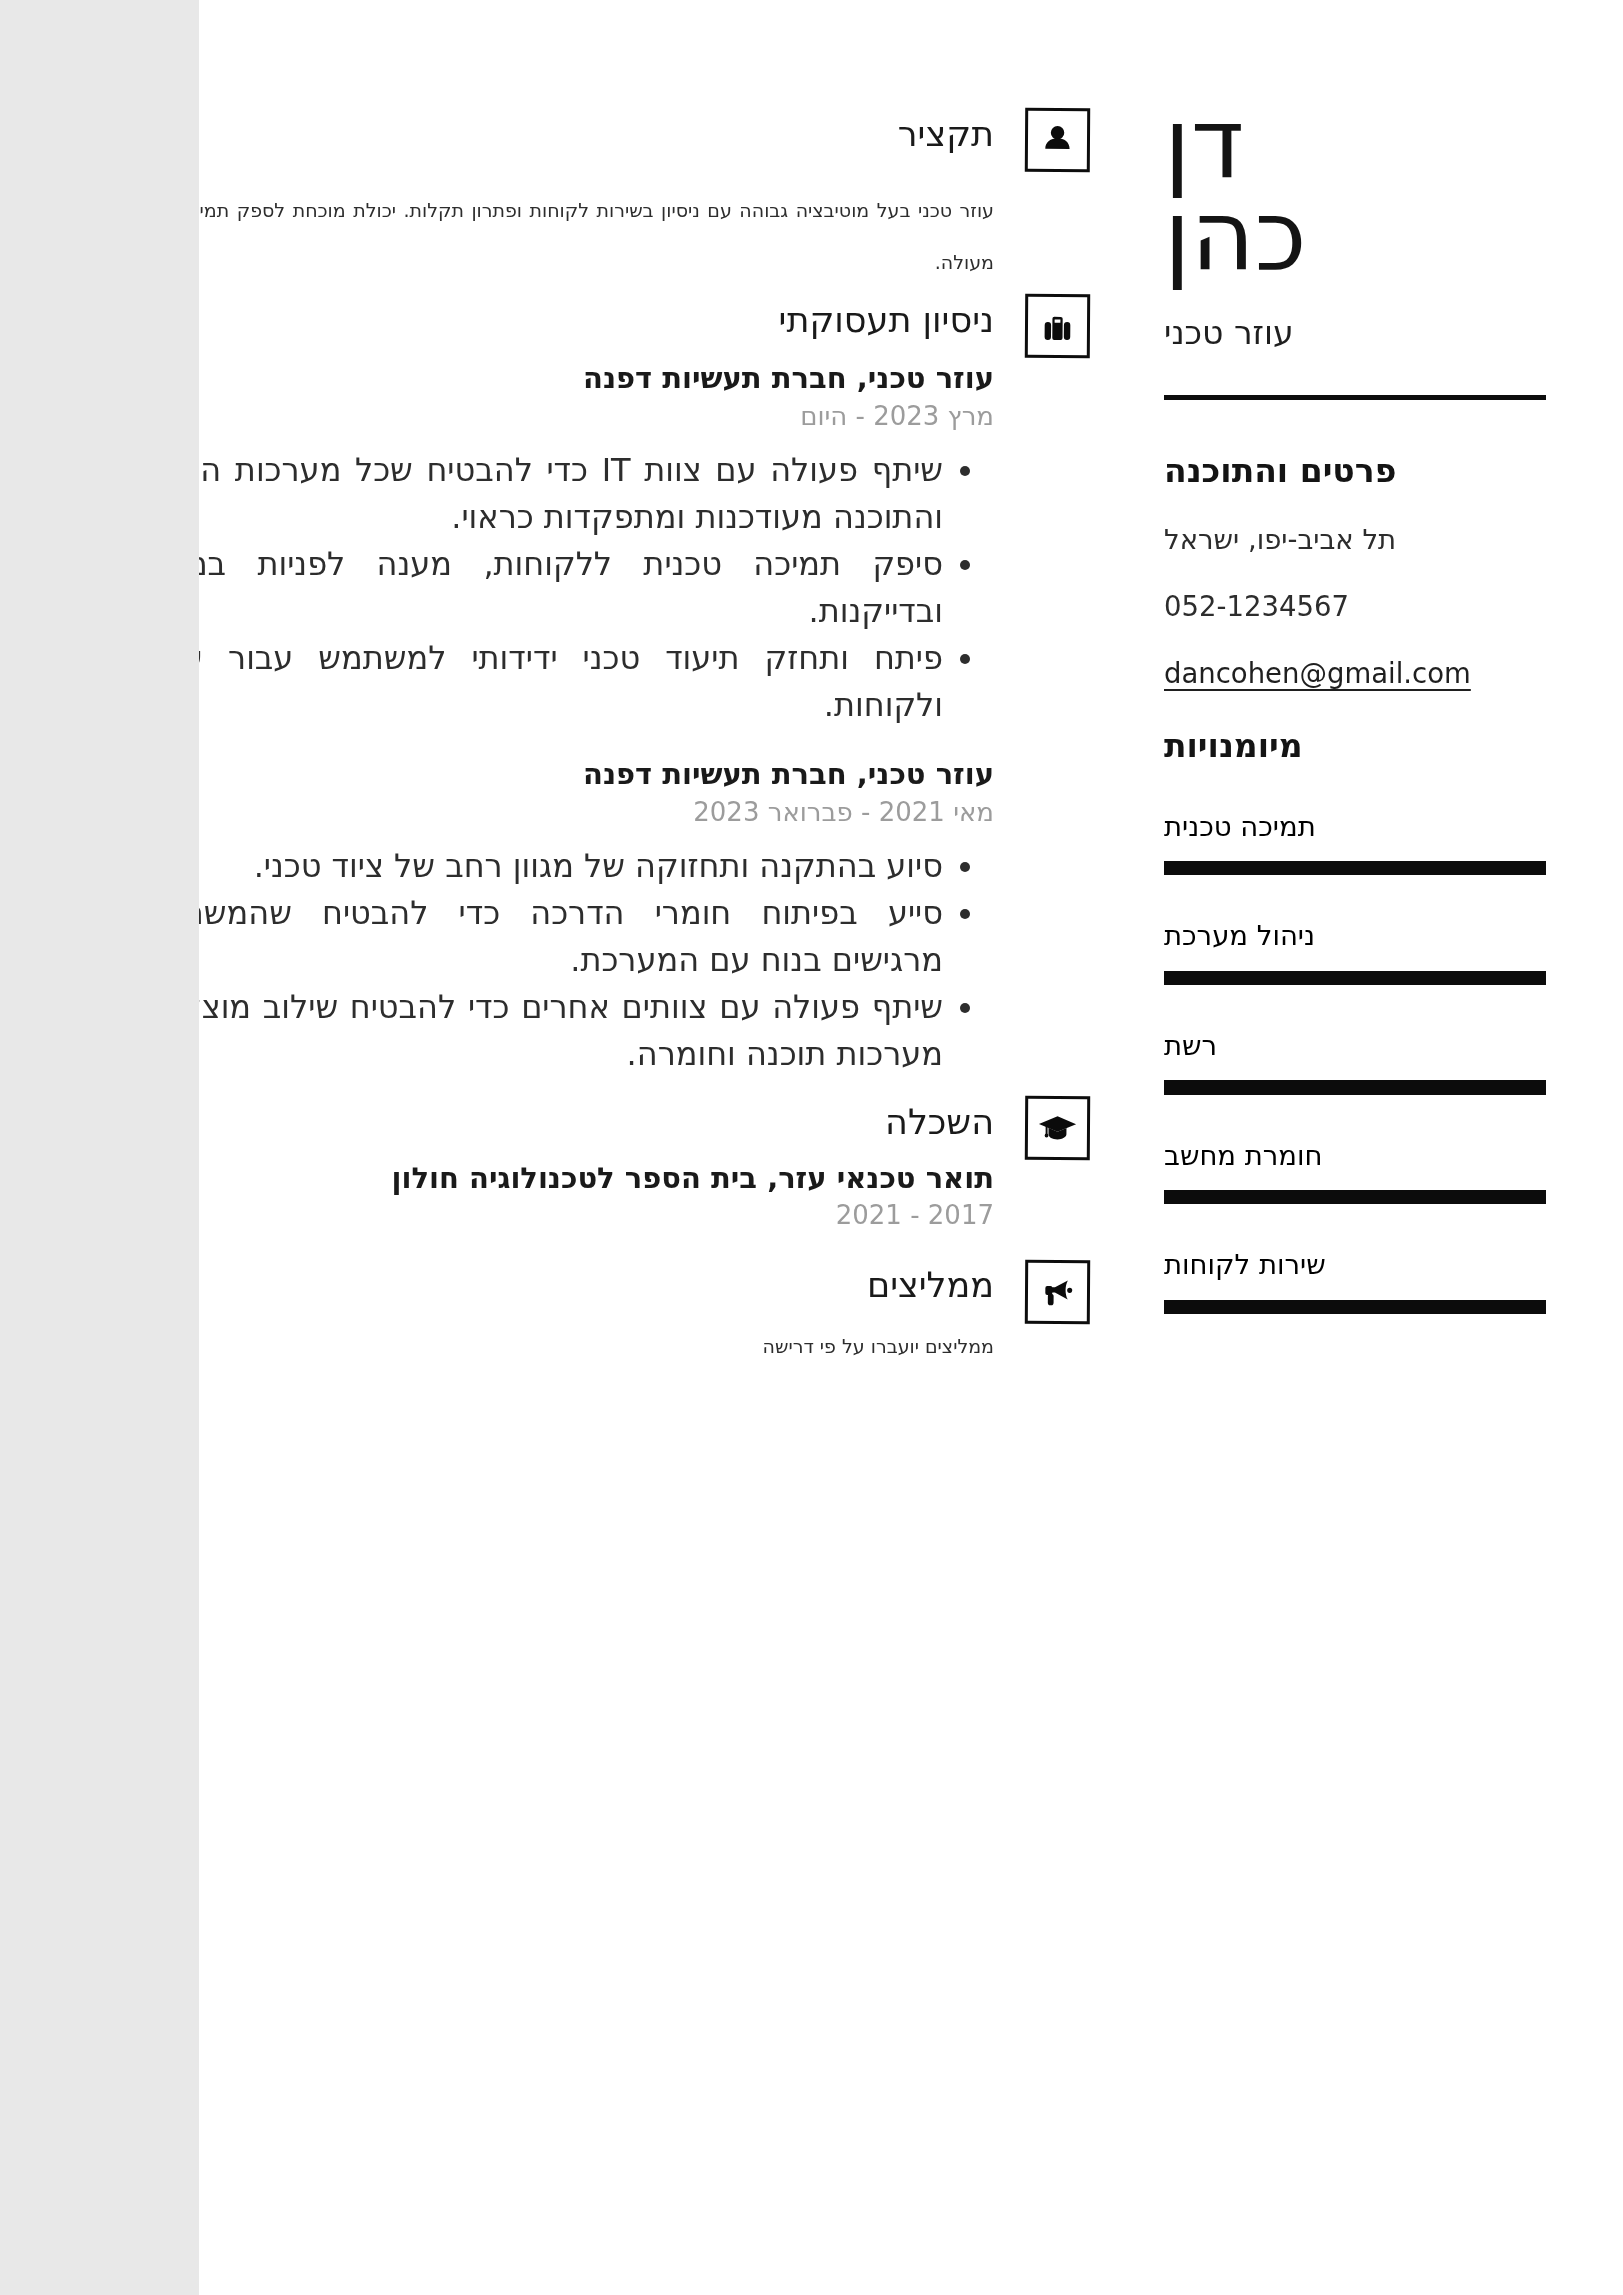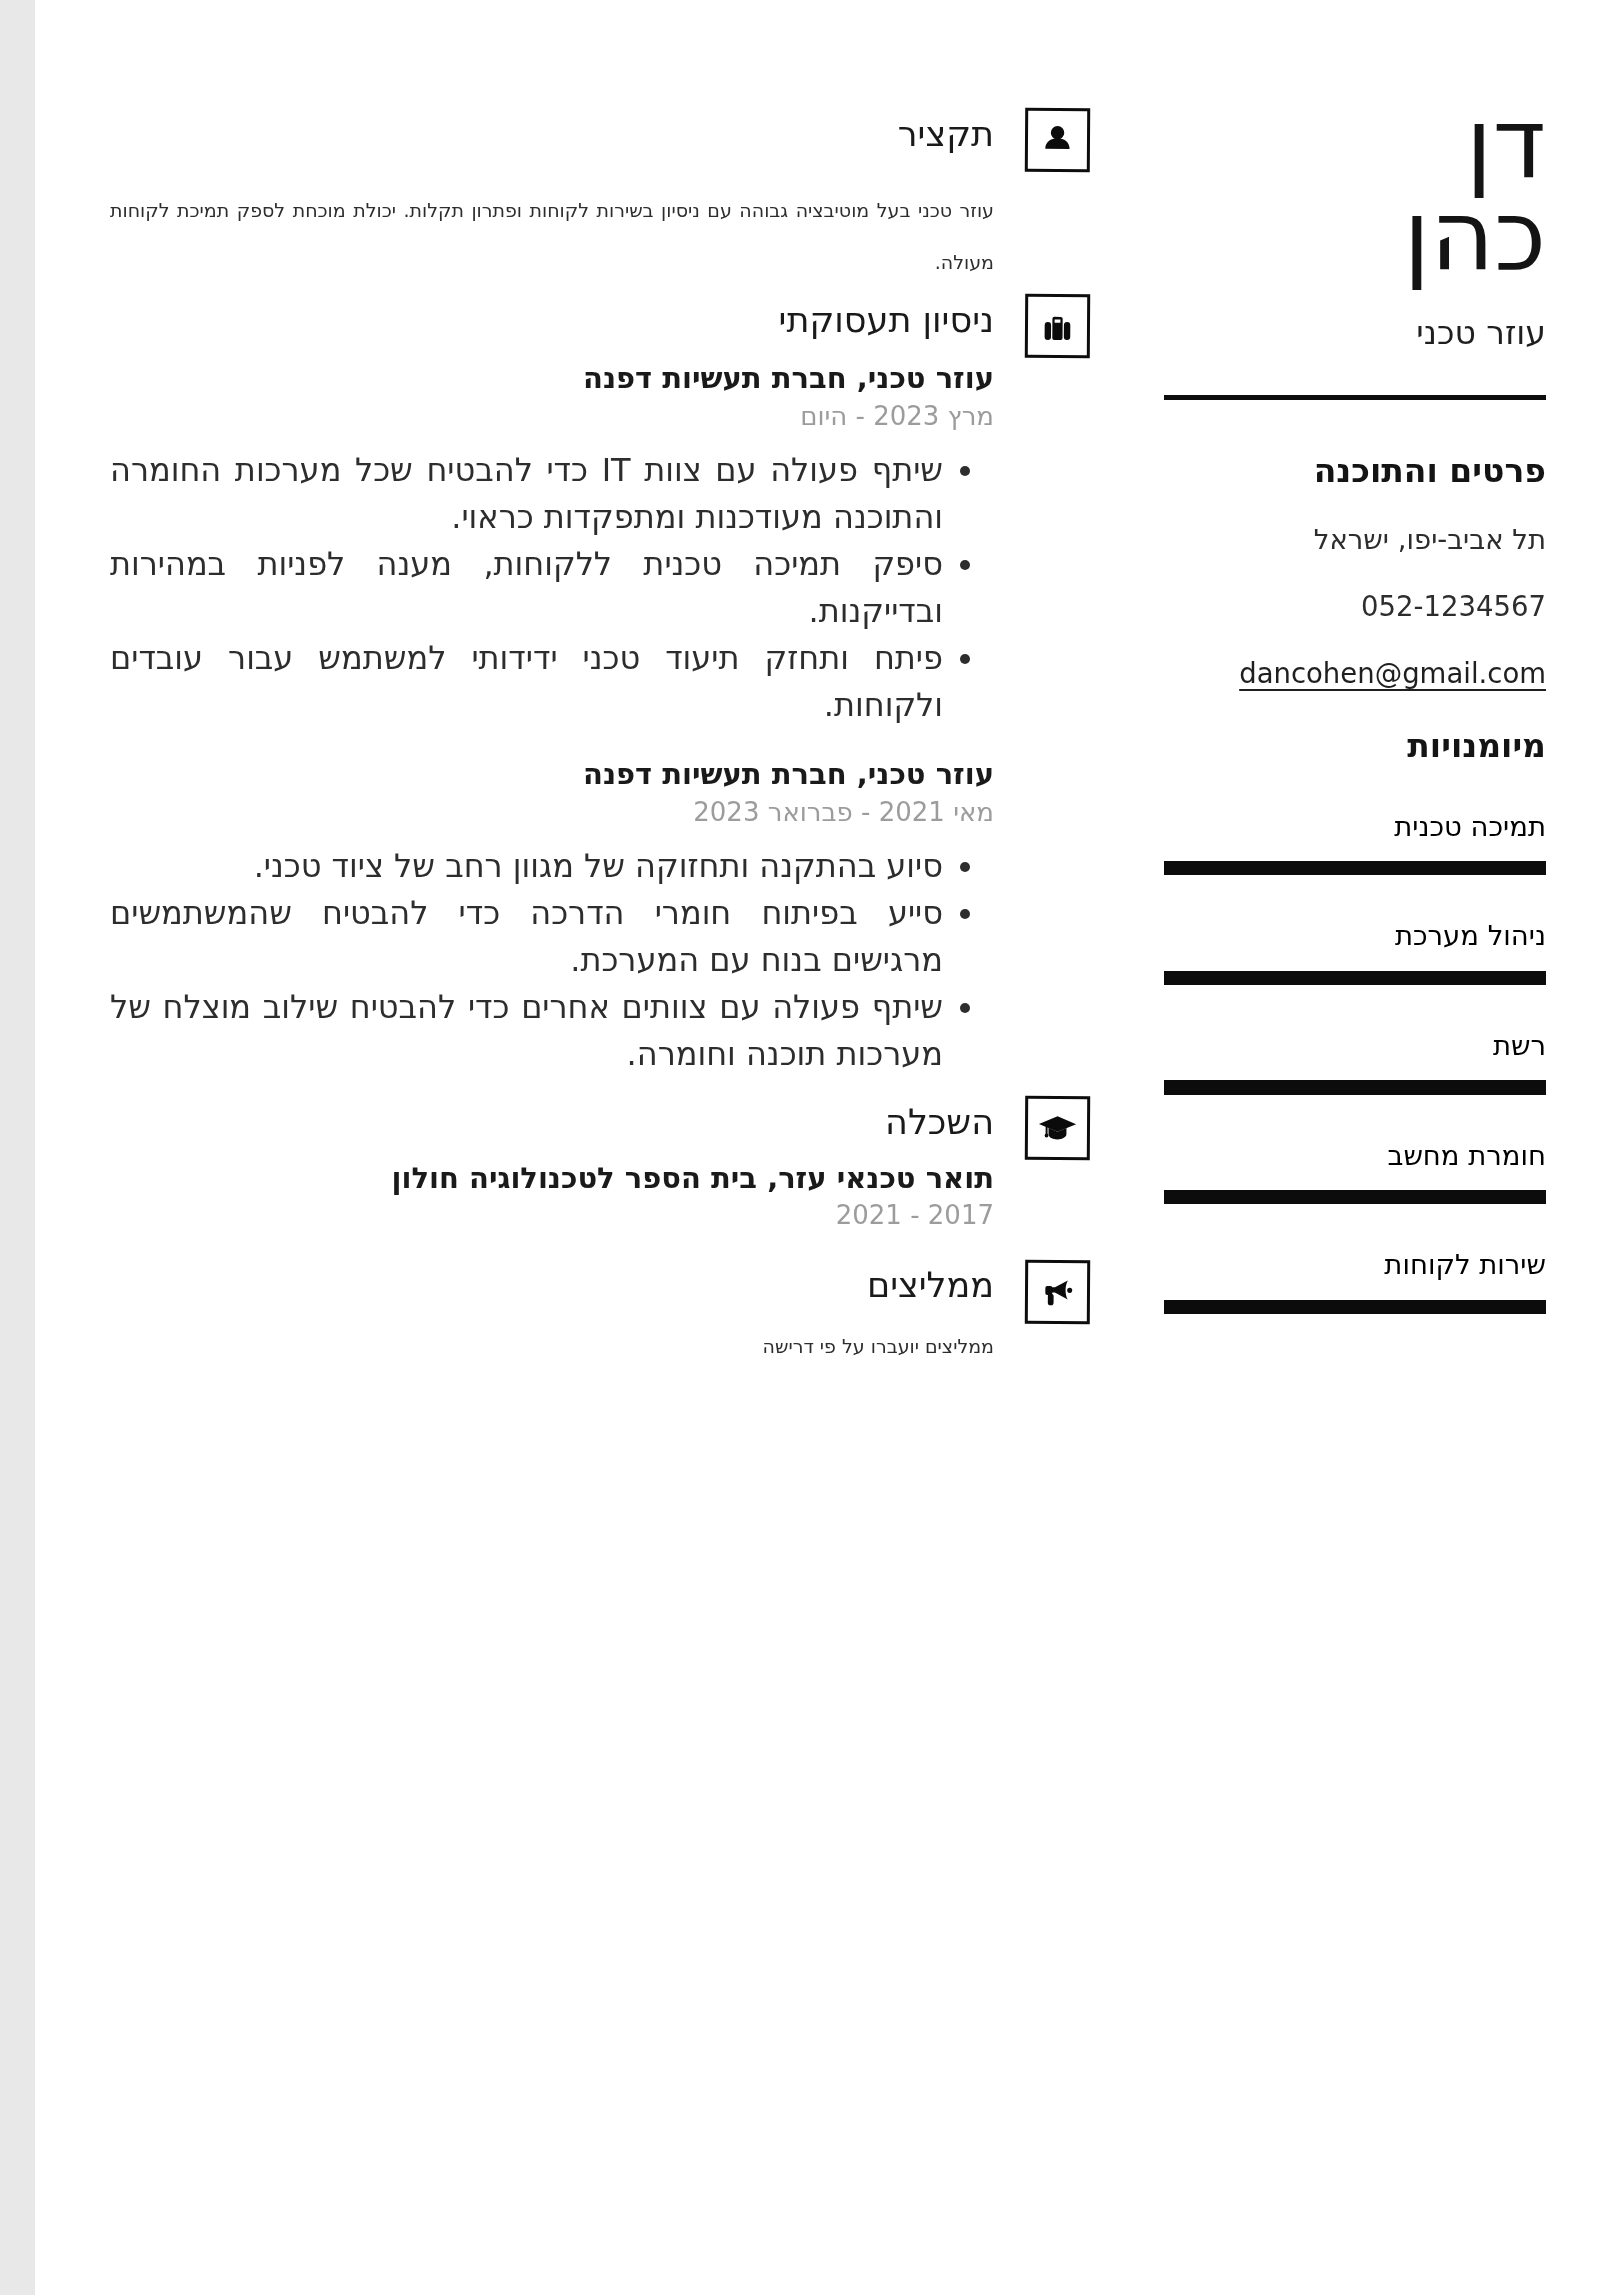--- a/index.html
+++ b/index.html
@@ -1,18 +1,18 @@
 <!DOCTYPE html>
 <html lang="he" dir="rtl" style="font-size:10.5px"><head>
 <meta charset="utf-8">
 <style>
   html,body{margin:0;padding:0;background:#e8e8e8;}
   #page{
     position:relative;
-    width:1588px;height:2295px;
+    width:1424px;height:2295px;
     background:#ffffff;
     font-family:"DejaVu Sans","Liberation Sans",sans-serif;
     direction:rtl;
     overflow:hidden;
     color:#2d2d2d;
   }
   
   .main{
     position:absolute;
     top:108px;
@@ -63,21 +63,21 @@
   .edu-date{margin-top:2.6px;font-size:26px;line-height:33px;color:#9c9c9c;}
   .sec-references{margin-top:27.5px;}
   .ref-text{margin-top:22px;font-size:19px;line-height:39px;color:#2d2d2d;}
 
   
   .sidebar{
     position:absolute;
     top:98px;
     right:77px;
     width:382px;
-    text-align:right;
+    text-align:left;
   }
   .name{
     margin:0;
     font-size:98px;line-height:92px;
     font-weight:400;color:#141414;
     white-space:pre-line;
   }
   .subtitle{margin:31px 0 0;font-size:33px;line-height:39px;color:#1f1f1f;}
   .side-divider{margin-top:43px;height:4.6px;background:#0d0d0d;}
   .side-h{margin:50px 0 0;font-size:33px;line-height:41px;font-weight:700;color:#141414;}

